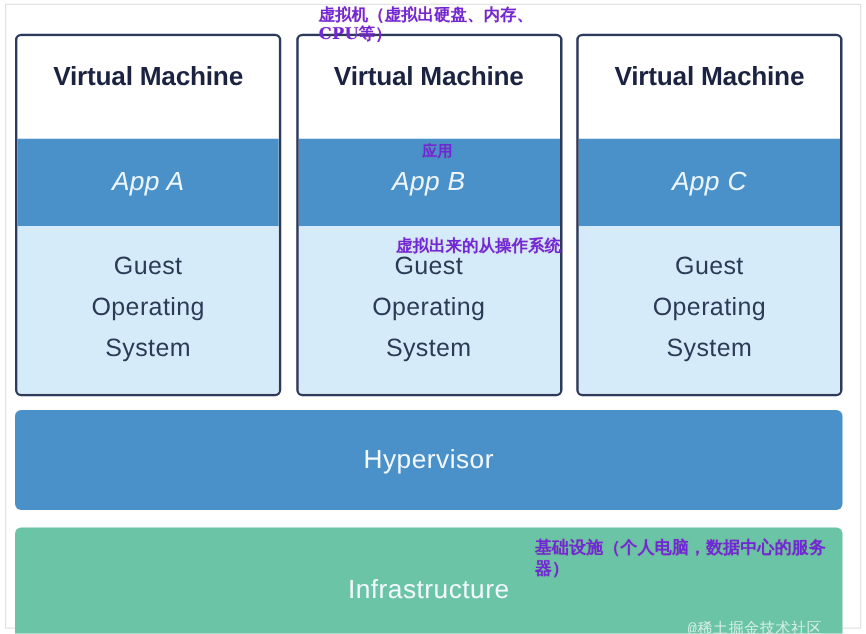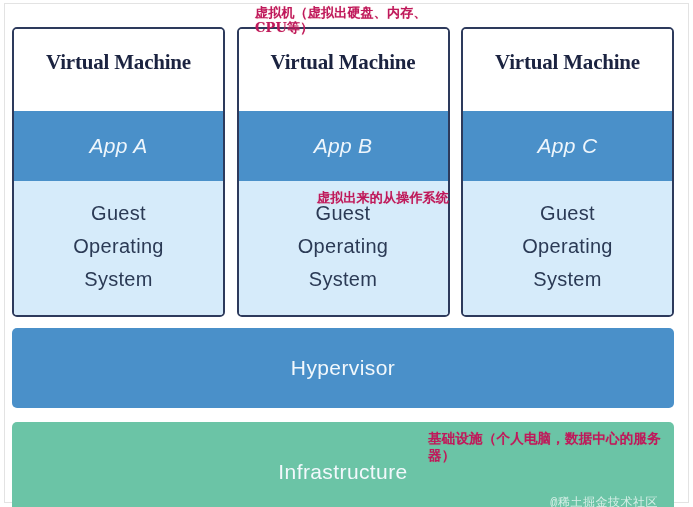--- a/index.html
+++ b/index.html
@@ -65,21 +65,20 @@
     padding-top: 21px;
     box-sizing: border-box;
   }
 
   .vm-title {
     font-size: 21px;
     font-weight: bold;
     color: #1b2340;
     letter-spacing: -0.2px;
     white-space: nowrap;
-    font-family: Liberation Serif, serif;
   }
 
   .app-band {
     height: 70px;
     background: #4a90c9;
     display: flex;
     align-items: center;
     justify-content: center;
     color: #eef6fc;
     font-size: 21px;
@@ -130,21 +129,21 @@
   .band-label {
     font-size: 21px;
     color: #f2f8fc;
     letter-spacing: 0.4px;
     white-space: nowrap;
   }
 
   
   .anno {
     position: absolute;
-    color: #be185d;
+    color: #6d28d9;
     font-family: "DejaVu Serif", "Liberation Serif", serif;
     font-weight: bold;
     font-size: 13px;
     line-height: 15px;
     letter-spacing: 0.2px;
     white-space: pre-line;
     text-shadow: 0 0 1px rgba(226,52,46,0.35);
   }
 
   .anno-vm {
@@ -246,16 +245,17 @@
   <div class="band hypervisor-band">
     <div class="band-label">Hypervisor</div>
   </div>
 
   <div class="band infrastructure-band">
     <div class="band-label">Infrastructure</div>
     <div class="watermark">@稀土掘金技术社区</div>
   </div>
 
   <div class="anno anno-vm">虚拟机（虚拟出硬盘、内存、CPU等）</div>
+  <div class="anno anno-app">应用</div>
   <div class="anno anno-guest">虚拟出来的从操作系统</div>
   <div class="anno anno-infra">基础设施（个人电脑，数据中心的服务器）</div>
 
 </div>
 
 </body></html>

